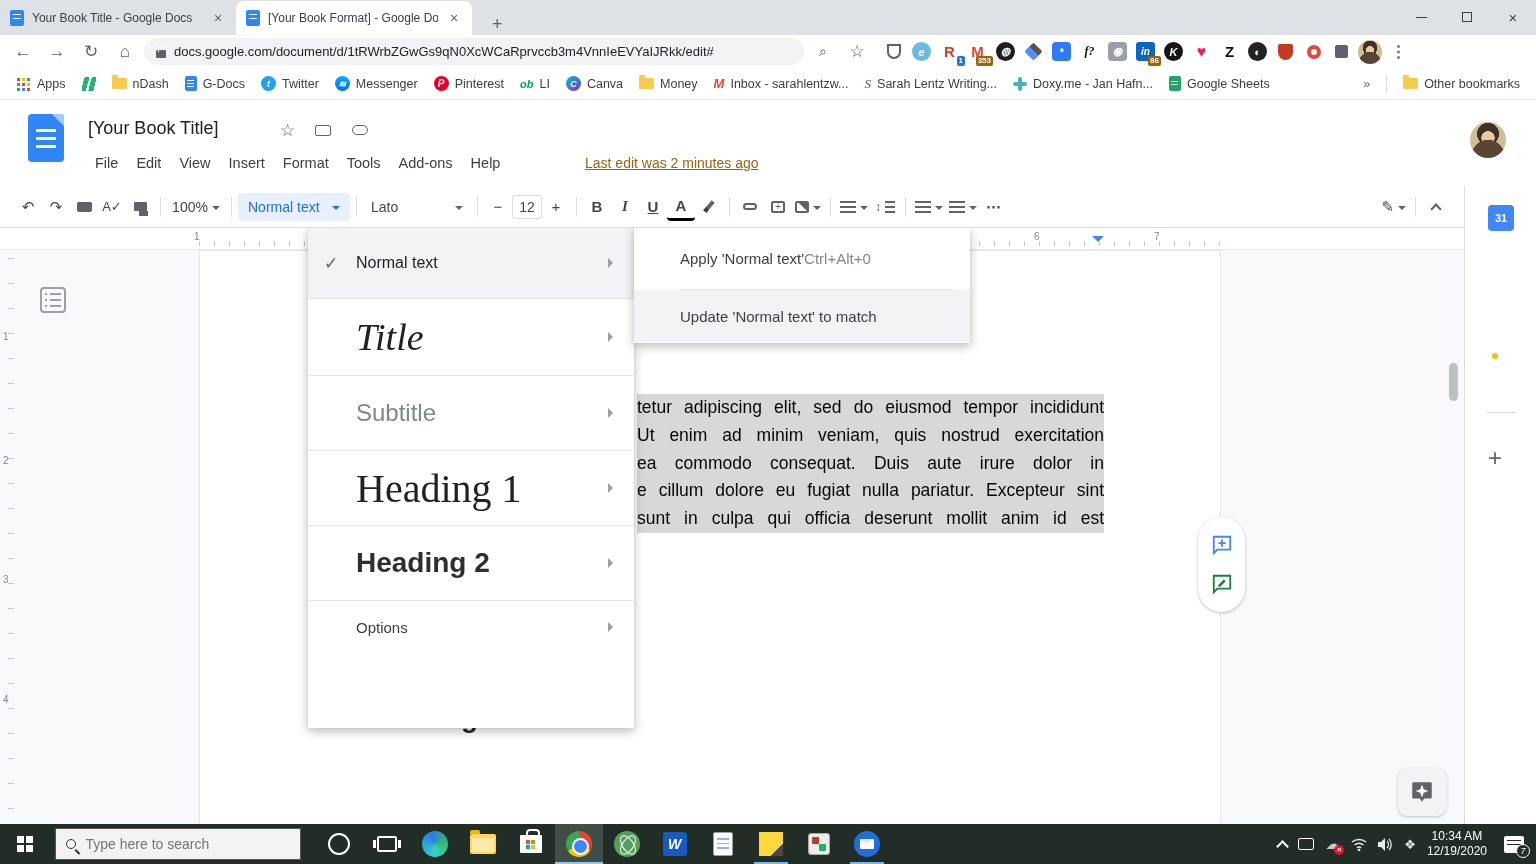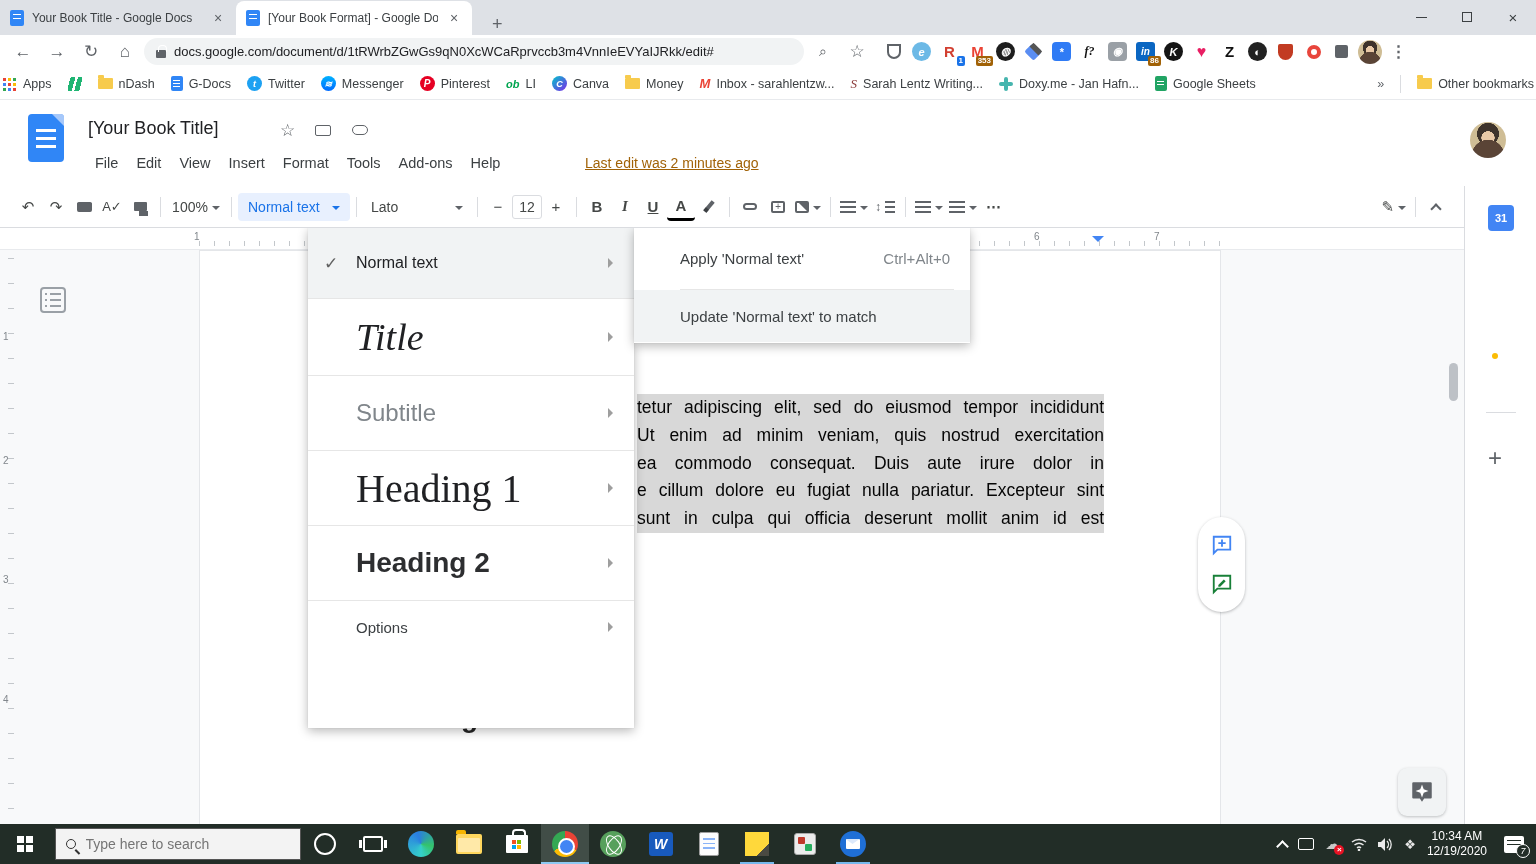--- a/index.html
+++ b/index.html
@@ -26,21 +26,21 @@
   
   #navbar{position:absolute;left:0;top:35px;width:1536px;height:33px;background:#fff;display:flex;align-items:center;padding:0 8px;gap:4px}
   .navbtn{width:30px;height:28px;display:flex;align-items:center;justify-content:center;font-size:17px;color:#5f6368;border-radius:50%}
   #urlpill{height:27px;background:#f1f3f4;border-radius:14px;flex:0 0 660px;display:flex;align-items:center;padding:0 12px;gap:8px}
   #urltext{font-size:13px;color:#202124;white-space:nowrap;overflow:hidden}
   .ext{position:relative;width:23px;height:23px;display:flex;align-items:center;justify-content:center;font-size:12px;font-weight:bold;flex:none}
   .xbadge{position:absolute;bottom:-3px;right:-4px;background:#a16207;color:#fff;font-size:8px;font-weight:bold;line-height:10px;padding:0 2px;border-radius:2px}
   .circ{border-radius:50%;width:19px;height:19px;display:flex;align-items:center;justify-content:center;color:#fff;font-size:11px;font-weight:bold}
 
   
-  #bookmarksbar{position:absolute;left:0;top:68px;width:1536px;height:32px;background:#fff;border-bottom:1px solid #e8eaed;display:flex;align-items:center;padding:0 2px;gap:16px;font-size:12.5px;color:#3c4043}
+  #bookmarksbar{position:absolute;left:0;top:68px;width:1536px;height:32px;background:#fff;border-bottom:1px solid #e8eaed;display:flex;align-items:center;padding:0 16px;gap:16px;font-size:12.5px;color:#3c4043}
   .bm{display:flex;align-items:center;gap:6px;white-space:nowrap}
   .fold{width:15px;height:11px;background:#f7cb4d;border-radius:1px;position:relative;flex:none}
   .fold::before{content:"";position:absolute;top:-3px;left:0;width:6px;height:3px;background:#f7cb4d;border-radius:1px 1px 0 0}
   .grid9{width:3px;height:3px;background:#ea4335;margin:1px 11px 9px 1px;
     box-shadow:5px 0 #fbbc04,10px 0 #34a853,0 5px #4285f4,5px 5px #ea4335,10px 5px #fbbc04,0 10px #34a853,5px 10px #4285f4,10px 10px #ea4335}
   .gdoc{width:12px;height:15px;background:#3086f6;border-radius:2px;position:relative}
   .gdoc::before{content:"";position:absolute;left:2.5px;top:4px;width:7px;height:7px;background:repeating-linear-gradient(to bottom,#fff 0 1.2px,transparent 1.2px 3.2px)}
   .gsheet{width:12px;height:15px;background:#21a464;border-radius:2px;position:relative}
   .gsheet::before{content:"";position:absolute;left:2.5px;top:5px;width:7px;height:6px;background:repeating-linear-gradient(to bottom,#fff 0 1px,transparent 1px 3px)}
   .ndbars{width:14px;height:14px;background:linear-gradient(105deg,transparent 0 15%,#1fb573 15% 42%,transparent 42% 56%,#1fb573 56% 84%,transparent 84%)}
@@ -108,21 +108,21 @@
   .r-title{height:77px;font:italic 400 38px "Liberation Serif",serif;color:#202124}
   .r-subtitle{height:75px;font-size:24px;color:#80868b}
   .r-h1{height:75px;font:400 40px "Liberation Serif",serif;color:#202124}
   .r-h2{height:75px;font-size:28px;font-weight:600;color:#2d2e30}
   .r-h3{height:75px;font-size:26px;font-weight:500;color:#747678}
   .r-options{height:53px;font-size:15px;color:#3c4043}
 
   
   #ctxmenu{position:absolute;left:634px;top:0;width:336px;height:115px;background:#fff;box-shadow:0 3px 10px rgba(0,0,0,.28),0 0 1px rgba(0,0,0,.12);z-index:21}
   .cmrow{display:flex;align-items:center;padding:0 20px 0 46px;font-size:15px;color:#3c4043}
-  .cm1{height:61px;justify-content:space-between}
+  .cm1{height:61px;justify-content:flex-start}
   .cm1 .sc{color:#80868b}
   .cmdiv{height:1px;background:#e6e6e6;margin:0 16px 0 46px}
   .cm2{height:52px;background:#f1f3f4}
 
   
   #floatpill{position:absolute;left:1198px;top:289px;width:47px;height:95px;background:#fff;border-radius:24px;box-shadow:0 1px 3px rgba(60,64,67,.35);z-index:5;display:flex;flex-direction:column;align-items:center;justify-content:space-evenly}
   #explorebtn{position:absolute;left:1398px;top:540px;width:48px;height:48px;background:#f1f3f4;border-radius:9px;box-shadow:0 1px 3px rgba(60,64,67,.3);display:flex;align-items:center;justify-content:center;z-index:5}
   #scrollthumb{position:absolute;left:1449px;top:135px;width:9px;height:38px;background:#bdc1c6;border-radius:5px;z-index:6}
 
   
@@ -135,21 +135,21 @@
   .tasks{background:#4285f4;border-radius:50%;position:relative}
   .tasks::before{content:"";position:absolute;left:6px;top:12px;width:16px;height:3px;background:#fff;border-radius:2px;transform:rotate(-40deg)}
   .tasks::after{content:"";position:absolute;left:4px;top:6px;width:6px;height:6px;background:#fbbc04;border-radius:50%}
   .spdiv{position:absolute;left:21px;width:30px;height:1px;background:#dadce0}
   .spplus{position:absolute;left:23px;font-size:24px;color:#5f6368}
 
   
   #taskbar{position:absolute;left:0;top:824px;width:1536px;height:40px;background:#222d27;display:flex;align-items:center;color:#eee}
   .winlogo{display:grid;grid-template-columns:7px 7px;grid-template-rows:7px 7px;gap:1.5px;margin:0 22px 0 17px}
   .winlogo i{background:#fff}
-  #tsearch{width:246px;height:32px;background:#f3f3f3;border:1px solid #555;display:flex;align-items:center;gap:10px;padding:0 10px;margin-right:0}
+  #tsearch{width:246px;height:32px;background:#f3f3f3;border:1px solid #555;display:flex;align-items:center;gap:10px;padding:0 10px;margin-right:14px}
   #tsearch input{border:none;background:transparent;outline:none;font-size:14px;color:#111;width:180px;font-family:"Liberation Sans",sans-serif}
   .lens{width:10px;height:10px;border:1.5px solid #333;border-radius:50%;position:relative;flex:none}
   .lens::after{content:"";position:absolute;left:9px;top:9px;width:6px;height:1.5px;background:#333;transform:rotate(45deg);transform-origin:0 0}
   .tbapp{width:48px;height:40px;display:flex;align-items:center;justify-content:center;position:relative;flex:none}
   .tbapp.running::after{content:"";position:absolute;bottom:0;left:7px;right:7px;height:2.5px;background:#76b9ed}
   .tbapp.activeapp{background:#414d47}
   .tbapp.activeapp::after{content:"";position:absolute;bottom:0;left:0;right:0;height:2.5px;background:#8ec9f2}
   .cortana{width:22px;height:22px;border:2.5px solid #fff;border-radius:50%}
   .taskview{width:20px;height:16px;border:2px solid #fff;border-radius:2px;position:relative}
   .taskview::before{content:"";position:absolute;left:-6px;top:2px;width:3px;height:8px;background:#fff}

